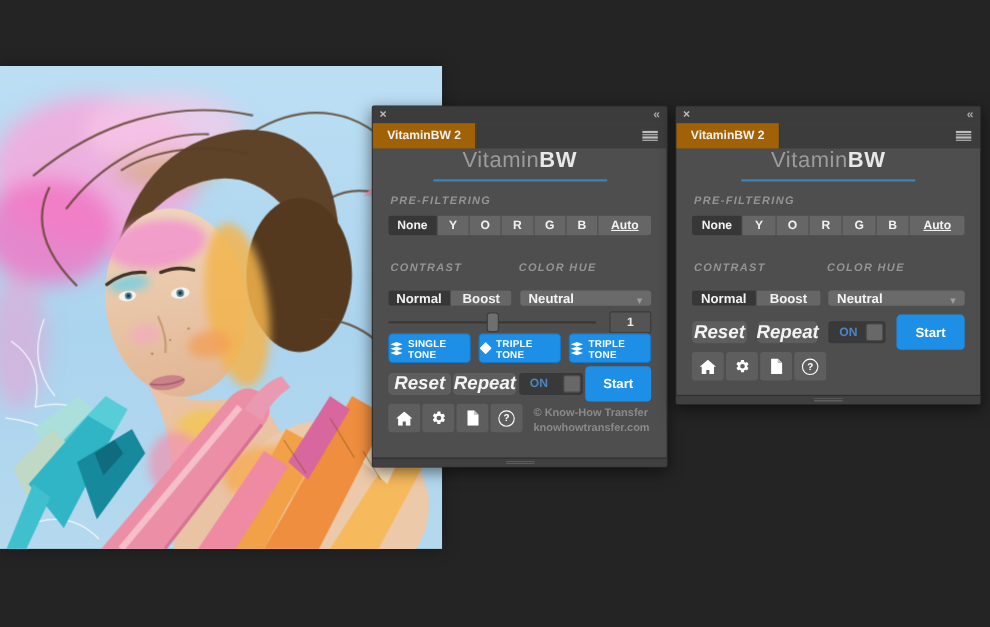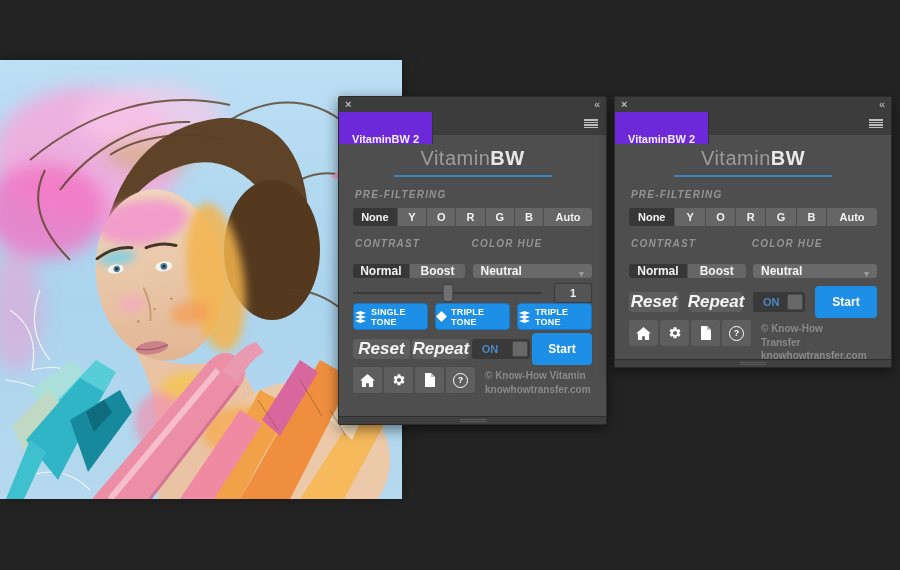--- a/index.html
+++ b/index.html
@@ -15,40 +15,40 @@
   .panel { position:absolute; background:#4e4e4e; border:1px solid #2b2b2b; border-radius:2px;
            box-shadow:0 4px 14px rgba(0,0,0,.5); display:flex; flex-direction:column; }
   .panel-left  { left:338px; top:96px; width:269px; height:329px; }
   .panel-right { left:614px; top:96px; width:278px; height:272px; }
 
   .panel-top { height:15px; background:#3c3c3c; position:relative; flex:0 0 auto; }
   .close-x { position:absolute; left:6px; top:0px; font-size:11px; font-weight:700; color:#bdbdbd; line-height:15px; cursor:default; }
   .collapse { position:absolute; right:7px; top:0px; font-size:11px; font-weight:700; color:#a9a9a9; line-height:14px; letter-spacing:-1px; }
 
   .tabbar { height:23px; background:#3c3c3c; position:relative; flex:0 0 auto; display:flex; }
-  .tab { background:#6d28d9; color:#f0f0f0; font-size:11px; font-weight:700; padding:16px 13px; line-height:23px; border-right:1px solid #343434; }
+  .tab { background:#a16207; color:#f0f0f0; font-size:11px; font-weight:700; padding:0 13px; line-height:23px; border-right:1px solid #343434; }
   .menu-icon { position:absolute; right:8px; top:7px; width:14px; height:9px; display:flex; flex-direction:column; justify-content:space-between; }
   .menu-icon i { display:block; height:1.5px; background:#bdbdbd; }
 
   .content { flex:1 1 auto; padding:0 14px; overflow:hidden; }
 
-  .title-wrap { margin-top:12px; text-align:center; }
+  .title-wrap { margin-top:0; text-align:center; }
   .title-light { font-size:20px; color:#9c9c9c; letter-spacing:.5px; }
   .title-bold  { font-size:20px; color:#e8e8e8; font-weight:700; letter-spacing:.5px; }
   .title-underline { width:158px; height:2px; background:#3d83bc; margin:5px auto 0; }
 
   .sec-label { margin:12px 2px 0; font-size:10px; font-weight:700; color:#949494; letter-spacing:1.2px;font-style:italic; }
 
   .seg { display:flex; gap:1px; border-radius:3px; overflow:hidden; }
   .seg-btn { background:#666666; color:#f2f2f2; font-size:11px; font-weight:700; display:flex; align-items:center; justify-content:center; cursor:default; }
   .seg-btn.selected { background:#373737; }
   .filters { margin-top:8px; height:18px; }
-  .f-none { flex:1.55; } .f-letter { flex:1; } .f-auto { flex:1.7; }
-
-  .two-labels { display:flex; margin-top:12px;align-items:center; }
+  .f-none { flex:1.55; } .f-letter { flex:1; } .f-auto { flex:1.7;text-decoration:underline; }
+
+  .two-labels { display:flex; margin-top:24px;align-items:center; }
   .two-labels .sec-label { margin:0 2px; }
   .tl-left { width:47%; } .tl-right { width:53%; padding-left:4px; }
 
   .contrast-row { display:flex; justify-content:space-between; margin-top:12px; height:20px;align-items:center; }
   .contrast-seg { width:47%; }
   .contrast-seg .seg-btn { flex:1; font-size:12px; }
   .dropdown { width:50%; background:#6a6a6a; border-radius:3px; color:#f5f5f5; font-size:12px; font-weight:700;
               display:flex; align-items:center; padding:0 8px; position:relative; }
   .dd-arrow { position:absolute; right:8px; top:4px; font-size:10px; color:#9d9d9d; }
 
@@ -308,21 +308,21 @@
             <svg width="12" height="14" viewBox="0 0 12 14">
               <path d="M1 0h6l4 4v10H1z" fill="#fff"></path>
                 <polygon points="7,0 11,4 7,4" fill="#bdbdbd"></polygon>
             </svg>
           </div>
           <div class="icon-btn">
             <span class="help-circle">?</span>
           </div>
         </div>
         <div class="copyright">
-          <div>© Know-How Vitamin</div>
+          <div>© Know-How Transfer</div>
           <div>knowhowtransfer.com</div>
         </div>
       </div>
     </div>
     <div class="grip">
         <i></i>
       </div>
   </div>
 
   <div class="panel panel-right">
@@ -396,25 +396,20 @@
           <div class="icon-btn">
             <svg width="12" height="14" viewBox="0 0 12 14">
               <path d="M1 0h6l4 4v10H1z" fill="#fff"></path>
                 <polygon points="7,0 11,4 7,4" fill="#bdbdbd"></polygon>
             </svg>
           </div>
           <div class="icon-btn">
             <span class="help-circle">?</span>
           </div>
         </div>
-        <div class="copyright">
-          <div>© Know-How</div>
-          <div>Transfer</div>
-          <div>knowhowtransfer.com</div>
-        </div>
       </div>
     </div>
     <div class="grip">
         <i></i>
       </div>
   </div>
 
 </div>
 
 </body></html>

